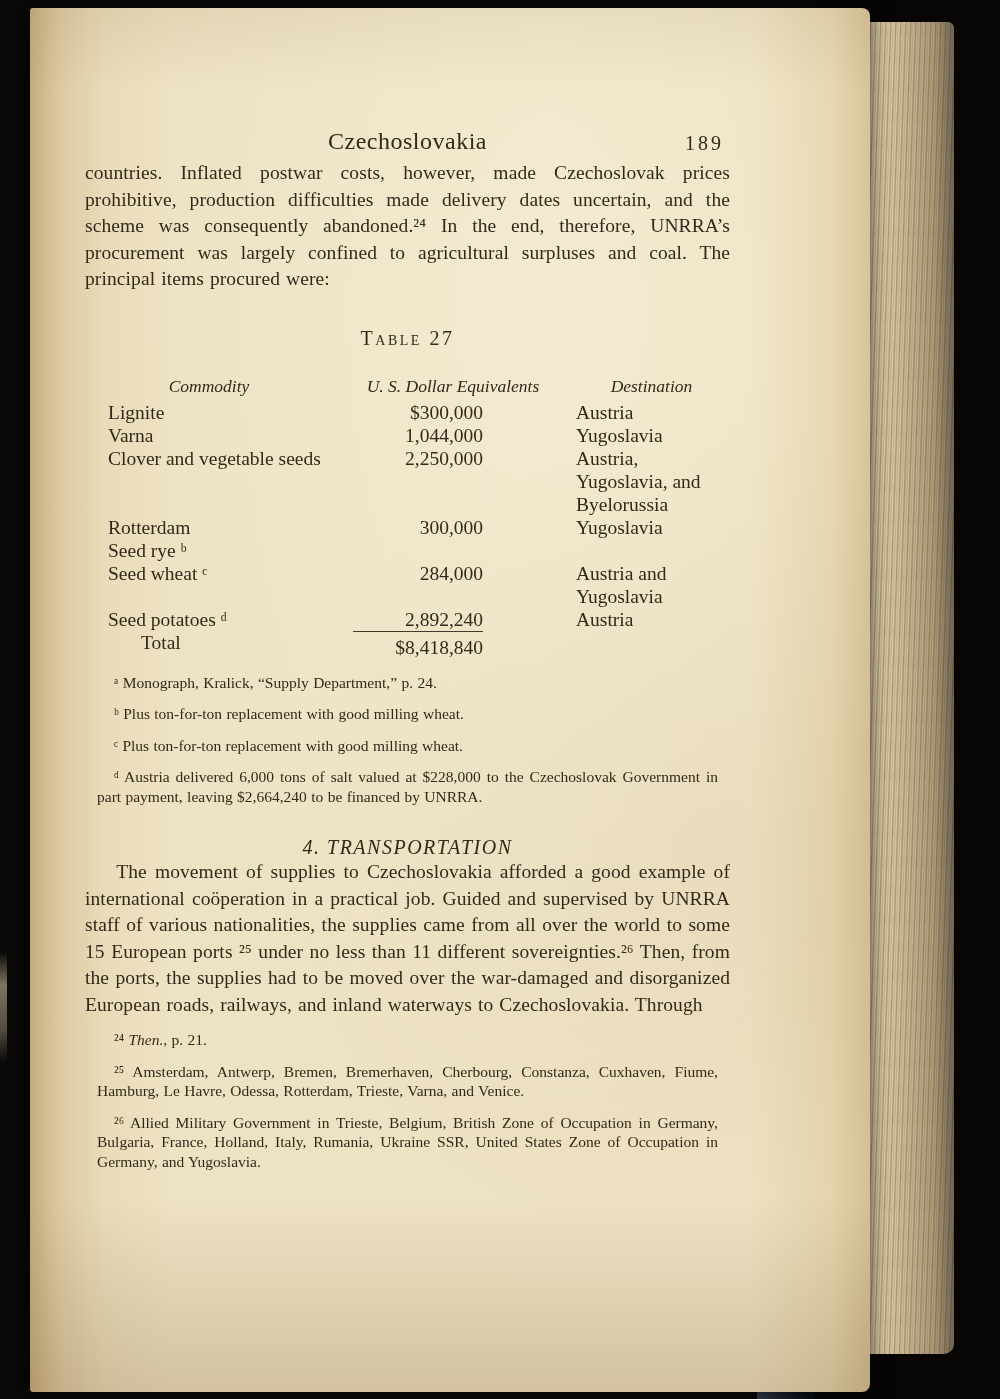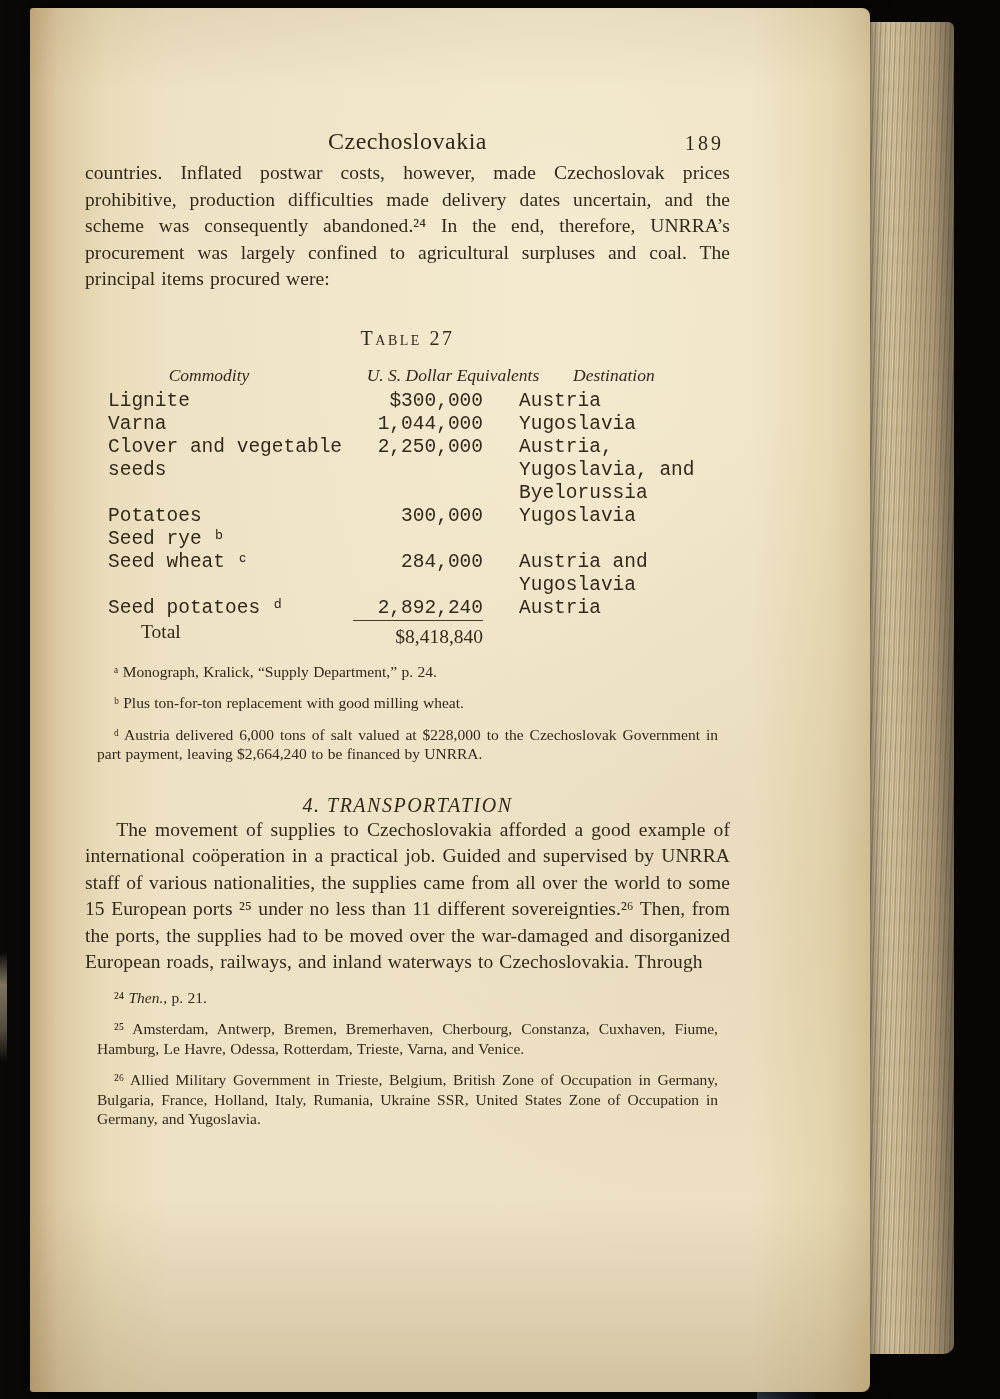--- a/index.html
+++ b/index.html
@@ -61,29 +61,29 @@
 
   .tcaption {
     margin-top:34px; text-align:center; font-variant:small-caps;
     font-size:20px; letter-spacing:2.5px;
   }
   .tsubtitle {
     margin-top:8px; text-align:center; font-variant:small-caps;
     font-size:19.5px; letter-spacing:1.5px;
   }
 
-  .thead { margin-top:15px; display:flex; font-style:italic; font-size:17.5px; }
+  .thead { margin-top:26px; display:flex; font-style:italic; font-size:17.5px; }
   .thead .h1 { width:248px; text-align:center; }
   .thead .h2 { width:240px; text-align:center; }
-  .thead .h3 { flex:1; }
+  .thead .h3 { flex:1; text-align:center; }
 
   .tgrid { margin-top:4px; margin-left:23px; font-size:19.5px; }
-  .trow { display:grid; grid-template-columns:245px 130px 1fr; line-height:23px;font-family:Liberation Mono, monospace; }
+  .trow { display:grid; grid-template-columns:245px 130px 1fr; line-height:23px; }
   .cell-amount { text-align:right; }
-  .cell-dest { padding-left:36px; white-space:pre-line; }
+  .cell-dest { padding-left:93px; white-space:pre-line; }
 
   .total-row { display:grid; grid-template-columns:245px 130px 1fr; margin-top:0; line-height:23px; font-size:19.5px; }
   .total-label { padding-left:33px; }
   .total-amount { text-align:right; border-top:1.5px solid #43382a; padding-top:4px; }
 
   .fnblock { font-size:15.5px; line-height:19.5px; text-align:justify; word-spacing:0.5px; }
   .fnblock p { margin:12px; text-indent:1.1em; }
   .tfoot { margin-top:14px; }
   .pfoot { margin-top:12px; }
 
@@ -132,21 +132,21 @@
           <span class="cell-dest">Yugoslavia</span>
         </div>
         <div class="trow">
           <span class="cell-commodity">Clover and vegetable seeds</span>
           <span class="cell-amount">2,250,000</span>
           <span class="cell-dest">Austria,
 Yugoslavia, and
 Byelorussia</span>
         </div>
         <div class="trow">
-          <span class="cell-commodity">Potatoes</span>
+          <span class="cell-commodity">Rotterdam</span>
           <span class="cell-amount">300,000</span>
           <span class="cell-dest">Yugoslavia</span>
         </div>
         <div class="trow">
           <span class="cell-commodity">Seed rye ᵇ</span>
         </div>
         <div class="trow">
           <span class="cell-commodity">Seed wheat ᶜ</span>
           <span class="cell-amount">284,000</span>
           <span class="cell-dest">Austria and
@@ -160,20 +160,21 @@
         <div class="total-row">
           <span class="total-label">Total</span>
           <span class="total-amount">$8,418,840</span>
           <span></span>
         </div>
       </div>
 
       <div class="fnblock tfoot">
         <p>ᵃ Monograph, Kralick, “Supply Department,” p. 24.</p>
         <p>ᵇ Plus ton-for-ton replacement with good milling wheat.</p>
+        <p>ᶜ Plus ton-for-ton replacement with good milling wheat.</p>
         <p>ᵈ Austria delivered 6,000 tons of salt valued at $228,000 to the Czechoslovak Government in part payment, leaving $2,664,240 to be financed by UNRRA.</p>
       </div>
 
       <div class="sechead">4. TRANSPORTATION</div>
 
       <p class="body para2">The movement of supplies to Czechoslovakia afforded a good example of international coöperation in a practical job. Guided and supervised by UNRRA staff of various nationalities, the supplies came from all over the world to some 15 European ports ²⁵ under no less than 11 different sovereignties.²⁶ Then, from the ports, the supplies had to be moved over the war-damaged and disorganized European roads, railways, and inland waterways to Czechoslovakia. Through</p>
 
       <div class="fnblock pfoot">
         <p><span>²⁴ </span><i>Then.,</i><span> p. 21.</span></p>
         <p>²⁵ Amsterdam, Antwerp, Bremen, Bremerhaven, Cherbourg, Constanza, Cuxhaven, Fiume, Hamburg, Le Havre, Odessa, Rotterdam, Trieste, Varna, and Venice.</p>

